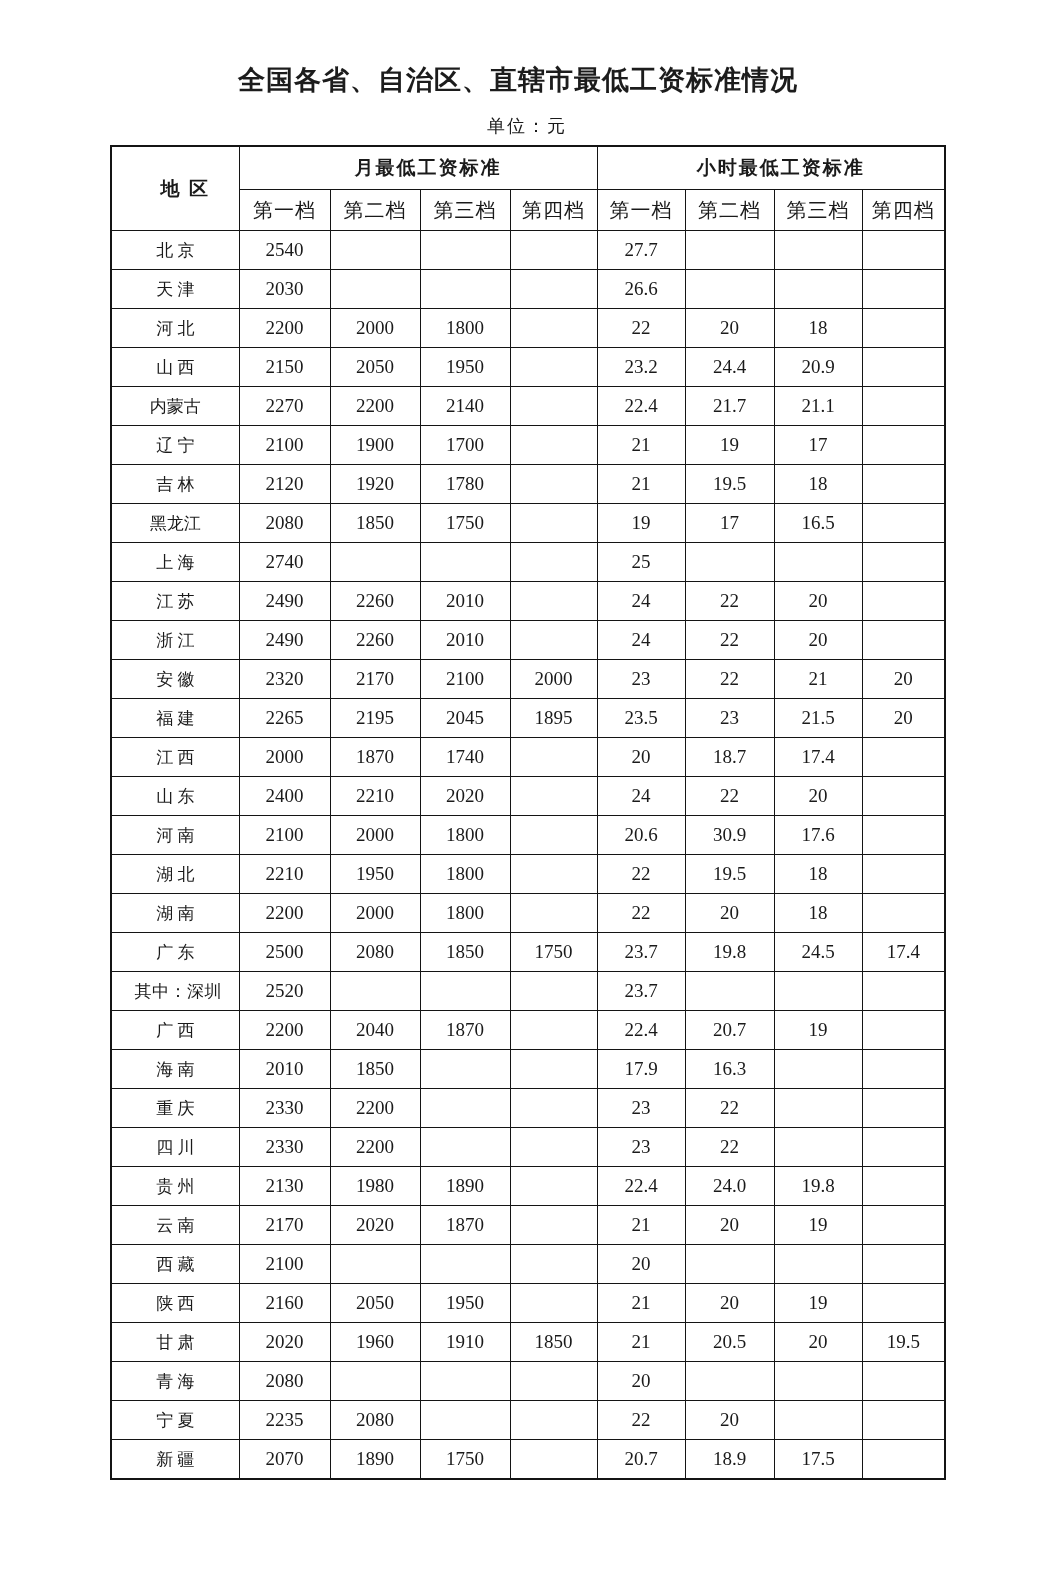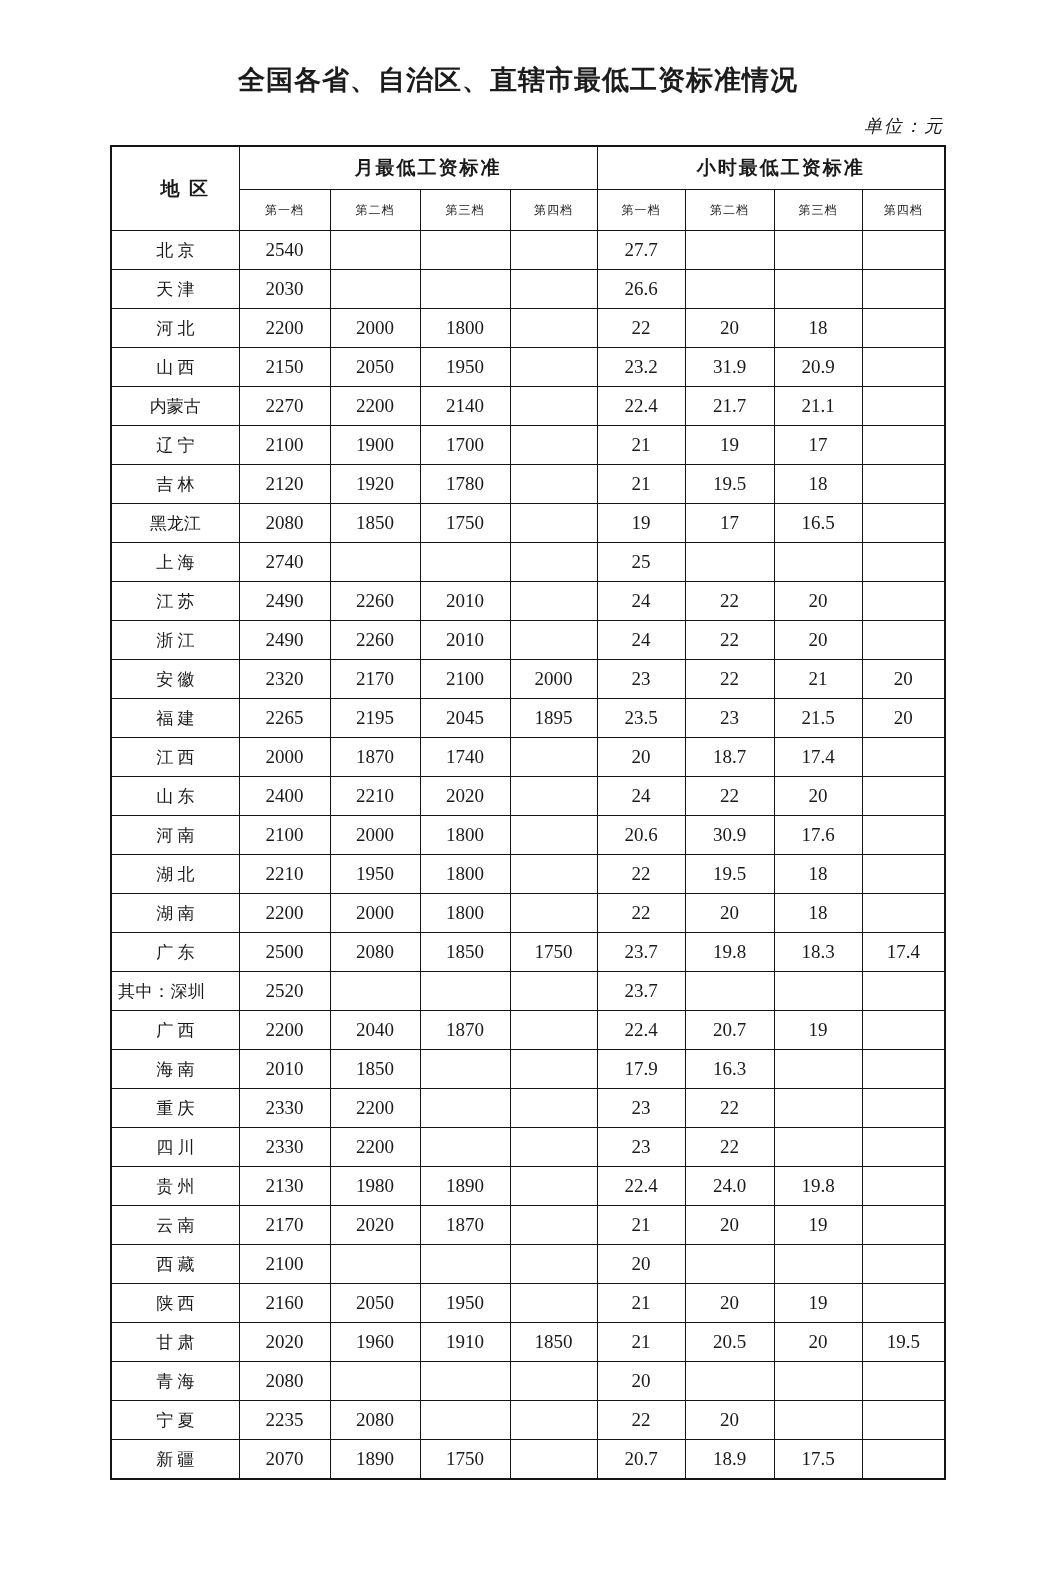--- a/index.html
+++ b/index.html
@@ -21,24 +21,23 @@
     text-align: center;
     font-family: "Liberation Sans", sans-serif;
     font-weight: bold;
     font-size: 27px;
     letter-spacing: 1px;
     color: #1c1c1c;
   }
   .unit-row {
     width: 834px;
     margin: 16px 0 7px 110px;
-    text-align: right;
+    text-align: center;
     font-size: 18px;
     letter-spacing: 2px;
-    font-style: italic;
   }
   table.wage-table {
     border-collapse: collapse;
     table-layout: fixed;
     margin-left: 110px;
     width: 834px;
     border: 2px solid #141414;
   }
   .wage-table th, .wage-table td {
     border: 1px solid #141414;
@@ -58,34 +57,34 @@
   }
   .wage-table thead th.region-head {
     font-family: "Liberation Sans", sans-serif;
     font-weight: bold;
     font-size: 19px;
     letter-spacing: 2px;
   }
   .wage-table thead tr.tier-row th {
     height: 40px;
     font-weight: normal;
-    font-size: 12px;
+    font-size: 20px;
     letter-spacing: 1px;
     font-family: "Liberation Serif", serif;
     text-align: center;
   }
   .wage-table tbody td {
     height: 38px;
     font-size: 19px;
   }
   .wage-table tbody td.region {
     font-size: 17px;
   }
   .wage-table tbody td.region.long {
-    text-align: left;
+    text-align: center;
     padding-left: 6px;
     letter-spacing: 0.5px;
   }
   .doc-note {
     margin: 16px 0 0 114px;
     font-size: 18px;
     letter-spacing: 0.5px;
   }
 </style>
 </head>
@@ -160,21 +159,21 @@
           <td>18</td>
           <td></td>
         </tr>
         <tr>
           <td class="region">山 西</td>
           <td>2150</td>
           <td>2050</td>
           <td>1950</td>
           <td></td>
           <td>23.2</td>
-          <td>31.9</td>
+          <td>24.4</td>
           <td>20.9</td>
           <td></td>
         </tr>
         <tr>
           <td class="region">内蒙古</td>
           <td>2270</td>
           <td>2200</td>
           <td>2140</td>
           <td></td>
           <td>22.4</td>
@@ -326,21 +325,21 @@
           <td></td>
         </tr>
         <tr>
           <td class="region">广 东</td>
           <td>2500</td>
           <td>2080</td>
           <td>1850</td>
           <td>1750</td>
           <td>23.7</td>
           <td>19.8</td>
-          <td>18.3</td>
+          <td>24.5</td>
           <td>17.4</td>
         </tr>
         <tr>
           <td class="region long">其中：深圳</td>
           <td>2520</td>
           <td></td>
           <td></td>
           <td></td>
           <td>23.7</td>
           <td></td>

